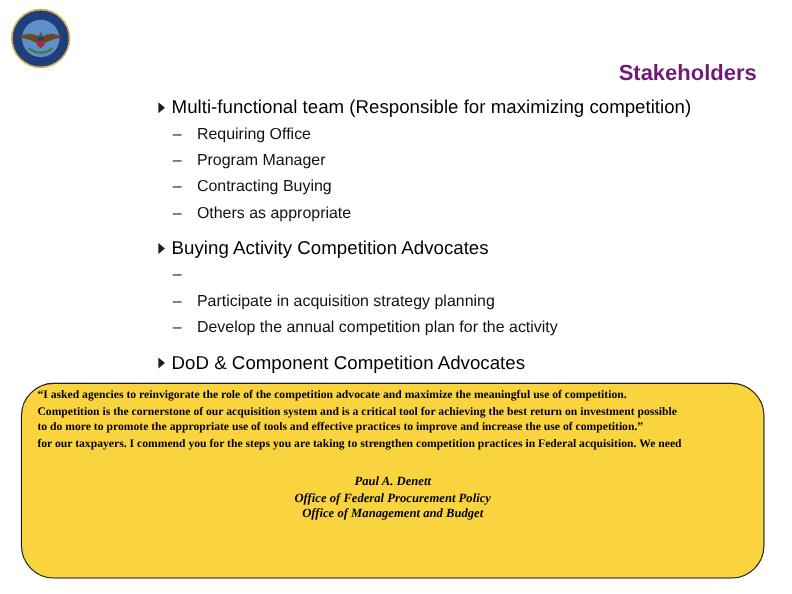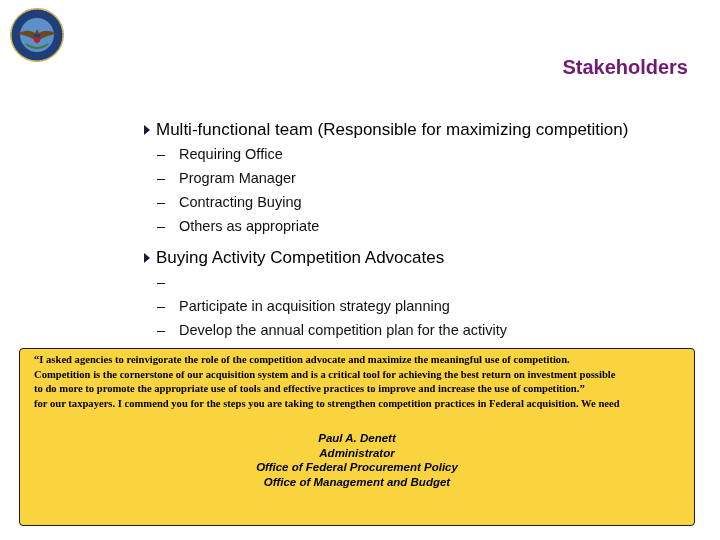--- a/index.html
+++ b/index.html
@@ -8,45 +8,45 @@
       font-family: "Liberation Sans", sans-serif; color: #000;
     }
     .seal {
       position: absolute; left: 8px; top: 4px; width: 58px; height: 82px;
     }
     .title {
       position: absolute; right: 32px; top: 56px;
       font-size: 20px; font-weight: bold; color: #701a75;
       font-family: "Liberation Sans", sans-serif;
     }
-    .bullets { position: absolute; left: 144px; top: 86px; width: 560px; margin-top: 32px; }
+    .bullets { position: absolute; left: 144px; top: 86px; width: 560px; }
     .l1 {
       font-size: 17px; display: flex; align-items: center; height: 24px;
     }
     .l1 .tri {
       width: 0; height: 0; border-top: 5px solid transparent; border-bottom: 5px solid transparent;
       border-left: 6px solid #1a1a3a; margin-right: 6px; margin-left: 0;
     }
     .l2 {
       font-size: 14.5px; display: flex; align-items: center; height: 24px; padding-left: 13px; color: #111;
     }
     .l2 .dash { width: 22px; display: inline-block; }
     .group { margin-bottom: 8px; }
     .quote-box {
       position: absolute; left: 19px; top: 348px; width: 676px; height: 178px;
-      background: #f9d43e; border: 1.5px solid #1a1a1a; border-radius: 4px;
+      background: #f9d43e; border: 1.5px solid #1a1a1a; border-radius: 30px;
       box-sizing: border-box;
     }
     .quote-text {
       position: absolute; left: 14px; top: 4px; width: 660px;
       font-family: "Liberation Serif", serif; font-weight: bold; font-size: 10.6px; line-height: 14.5px;
     }
     .attrib {
       position: absolute; left: 0; width: 100%; top: 82px; text-align: center;
-      font-family: Liberation Sans, sans-serif; font-weight: bold; font-style: italic; font-size: 11.5px; line-height: 14.5px;
+      font-family: Liberation Serif, serif; font-weight: bold; font-style: italic; font-size: 11.5px; line-height: 14.5px;
     }
     .attrib div { display: block; }
   </style>
 </head>
 <body>
 
 <div class="seal">
   <svg width="58" height="82" viewBox="0 0 58 82">
     <circle cx="29" cy="31" r="27" fill="#c9a94a"></circle>
     <circle cx="29" cy="31" r="25.5" fill="#1e3f7a"></circle>
@@ -113,17 +113,16 @@
 
 <div class="quote-box">
   <div class="quote-text">
     <div>“I asked agencies to reinvigorate the role of the competition advocate and maximize the meaningful use of competition.</div>
     <div>Competition is the cornerstone of our acquisition system and is a critical tool for achieving the best return on investment possible</div>
     <div>to do more to promote the appropriate use of tools and effective practices to improve and increase the use of competition.”</div>
     <div>for our taxpayers.  I commend you for the steps you are taking to strengthen competition practices in Federal acquisition.  We need</div>
   </div>
   <div class="attrib">
     <div>Paul A. Denett</div>
-    <div>Administrator</div>
     <div>Office of Federal Procurement Policy</div>
     <div>Office of Management and Budget</div>
   </div>
 </div>
 
 </body></html>

